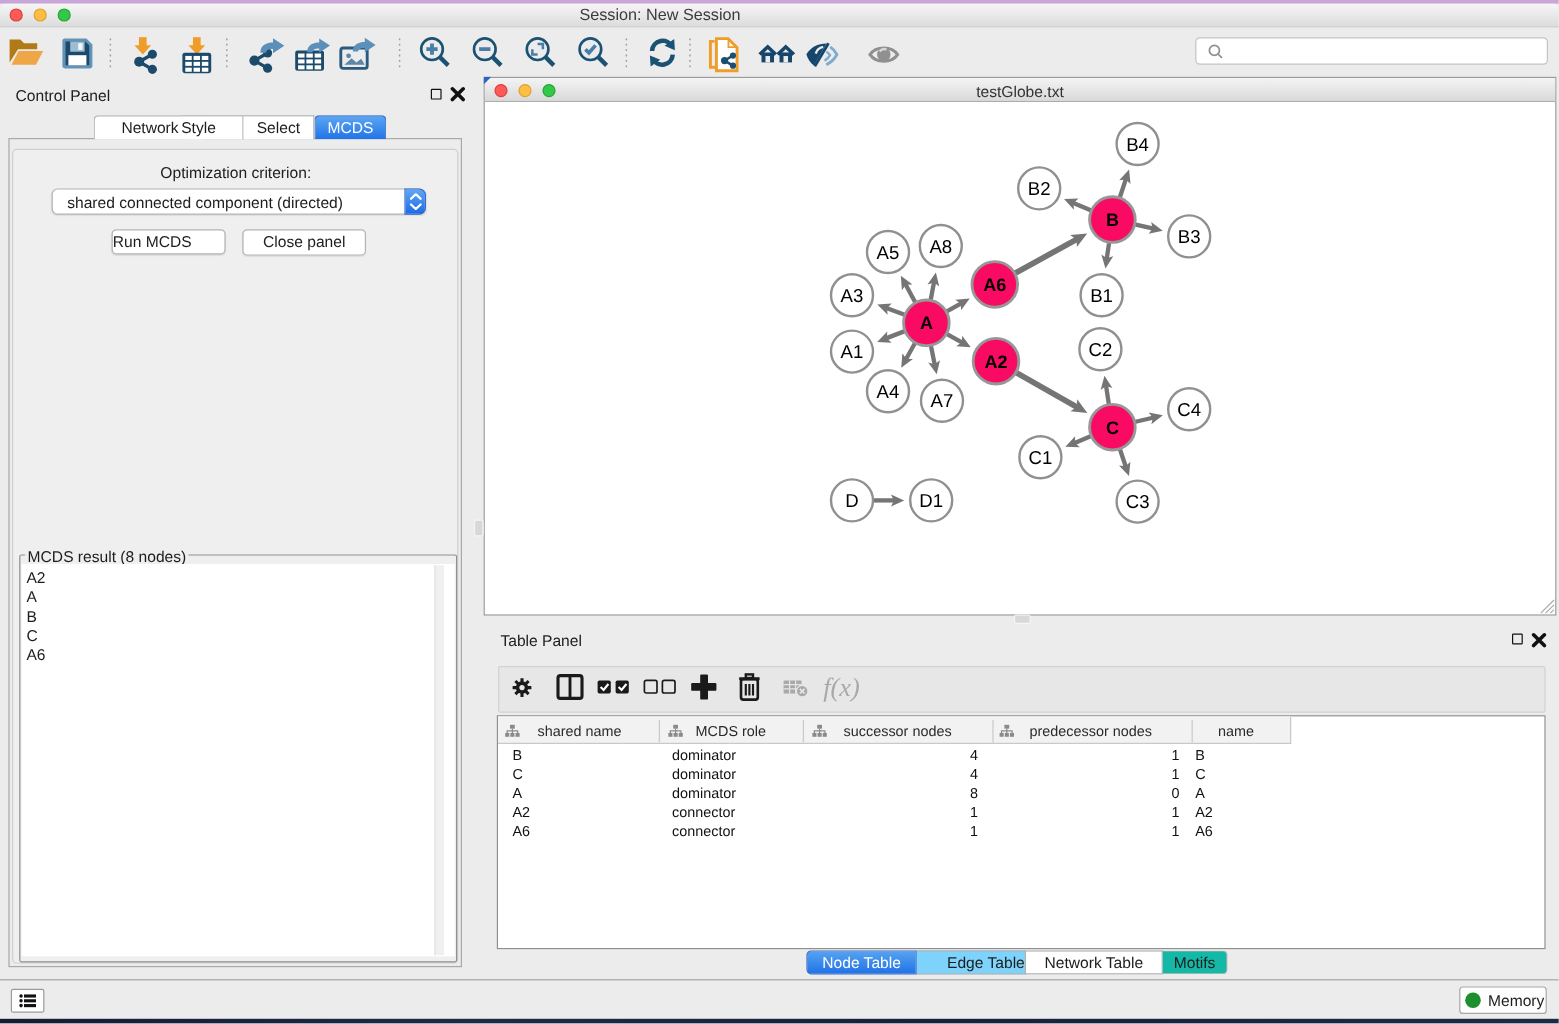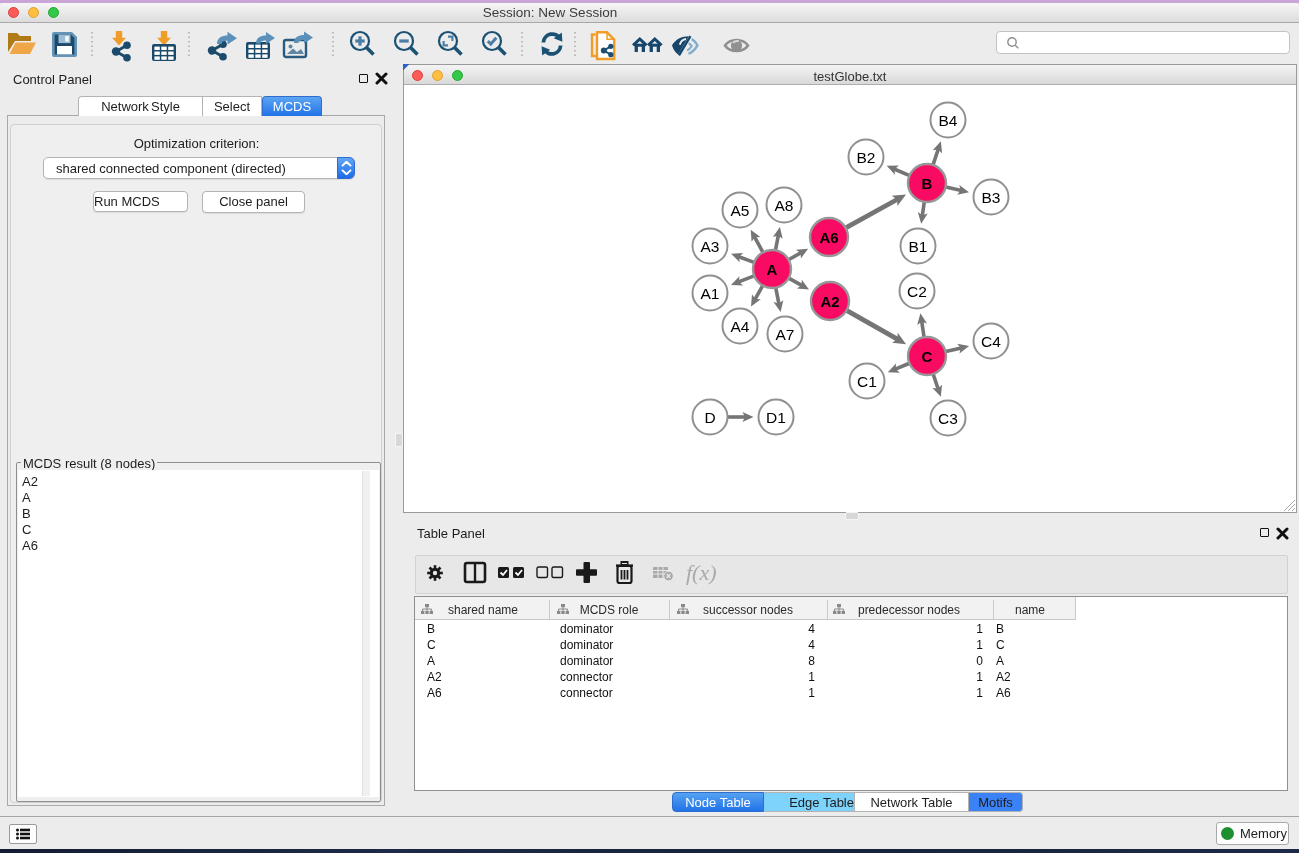--- a/index.html
+++ b/index.html
@@ -437,21 +437,21 @@
       <text x="143" y="77">connector</text>
       <text x="398" y="77" text-anchor="end">1</text>
       <text x="566" y="77" text-anchor="end">1</text>
       <text x="579" y="77">A6</text>
 </g>
 </svg>
 
 <div class="abs" style="left:672px;top:792px;width:92px;height:20px;background:linear-gradient(#55a2f1,#2173e8);border:1px solid #2f6ccc;border-radius:4px 0 0 4px;text-align:center;line-height:20px;font-size:13px;color:#fff;">Node Table</div>
 <div class="abs txt13" style="left:764px;top:792px;width:91px;height:20px;background:#7dd3fc;border:1px solid #b3b3b3;border-left:none;text-align:right;line-height:20px;padding-left:24px;">Edge Table</div>
 <div class="abs txt13" style="left:855px;top:792px;width:114px;height:20px;background:#fff;border:1px solid #b3b3b3;border-left:none;text-align:center;line-height:20px;">Network Table</div>
-<div class="abs txt13" style="left:969px;top:792px;width:54px;height:20px;background:#3b82f6;border:1px solid #b3b3b3;border-left:none;border-radius:0 4px 4px 0;text-align:center;line-height:20px;">Motifs</div>
+<div class="abs txt13" style="left:969px;top:792px;width:54px;height:20px;background:#14b8a6;border:1px solid #b3b3b3;border-left:none;border-radius:0 4px 4px 0;text-align:center;line-height:20px;">Motifs</div>
 
 <div class="abs" style="left:0;top:816px;width:1299px;height:32px;background:#ececec;border-top:1px solid #a5a5a5;"></div>
 <div class="abs" style="left:9px;top:824px;width:28px;height:20px;background:#fdfdfd;border:1px solid #9b9b9b;border-radius:2px;"></div>
 <svg class="abs" style="left:16px;top:828px" width="14" height="12" viewBox="0 0 14 12">
     <g fill="#111">
       <circle cx="1.5" cy="2" r="1.5"></circle>
       <rect x="4" y="0.7" width="10" height="2.6"></rect>
       <circle cx="1.5" cy="6" r="1.5"></circle>
       <rect x="4" y="4.7" width="10" height="2.6"></rect>
       <circle cx="1.5" cy="10" r="1.5"></circle>

